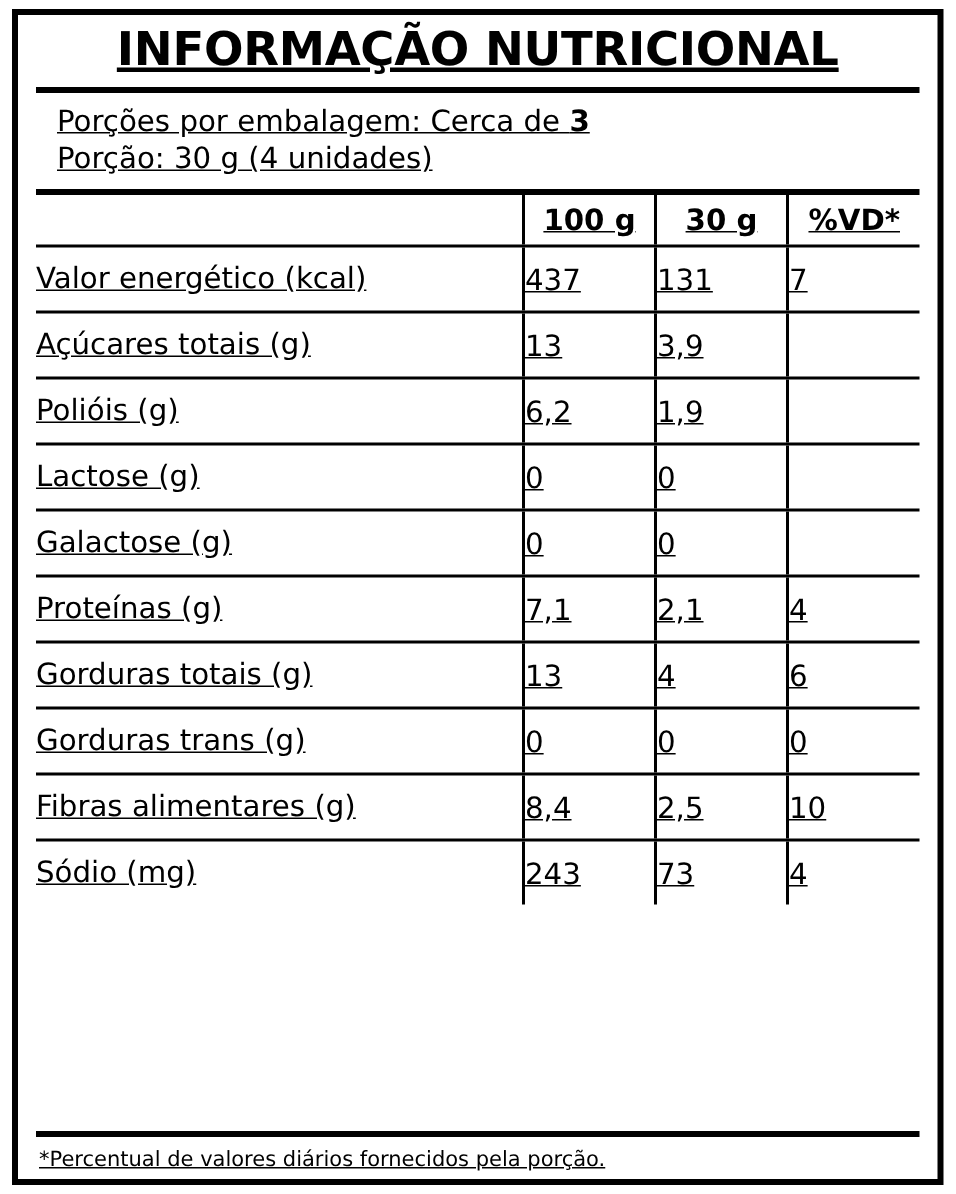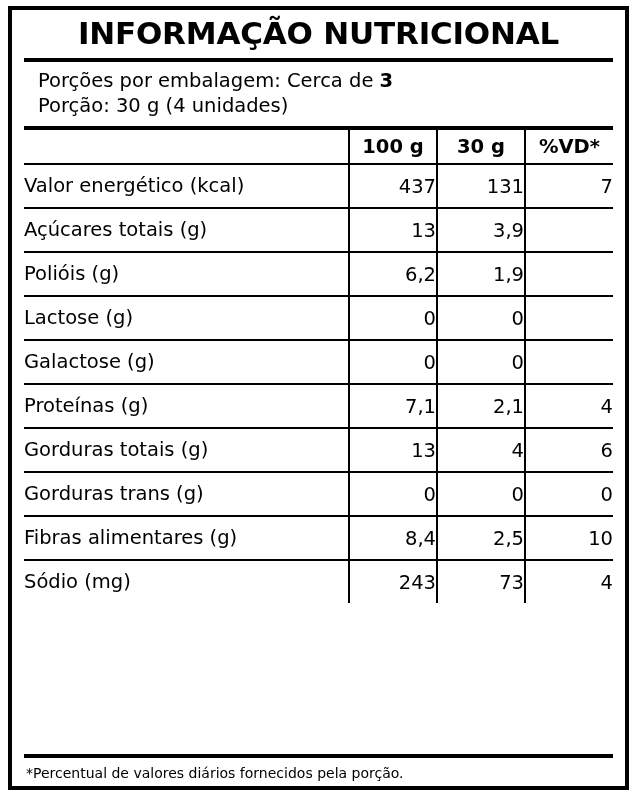--- a/index.html
+++ b/index.html
@@ -13,20 +13,21 @@
     font-family: "DejaVu Sans", sans-serif;
     color: #000000;
     -webkit-font-smoothing: antialiased;
   }
 
   .label-wrap {
     box-sizing: border-box;
     width: 637px;
     height: 796px;
     padding: 6px 8px;
+    text-decoration: underline;
   }
 
   .label {
     box-sizing: border-box;
     width: 100%;
     height: 100%;
     border: 4px solid #000;
     padding: 6px 12px 4px 12px;
     display: flex;
     flex-direction: column;
@@ -92,21 +93,21 @@
   }
   tbody tr:last-child td {
     border-bottom: none;
   }
   td.name {
     text-align: left;
     padding-left: 2px;
     line-height: 1.15;
   }
   td.num {
-    text-align: right;
+    text-align: left;
   }
 
   .indent-1 { padding-left: 16px; }
   .indent-2 { padding-left: 32px; }
 
   .footnote {
     font-size: 14px;
     line-height: 1.2;
     padding: 7px 2px 0 2px;
   }

